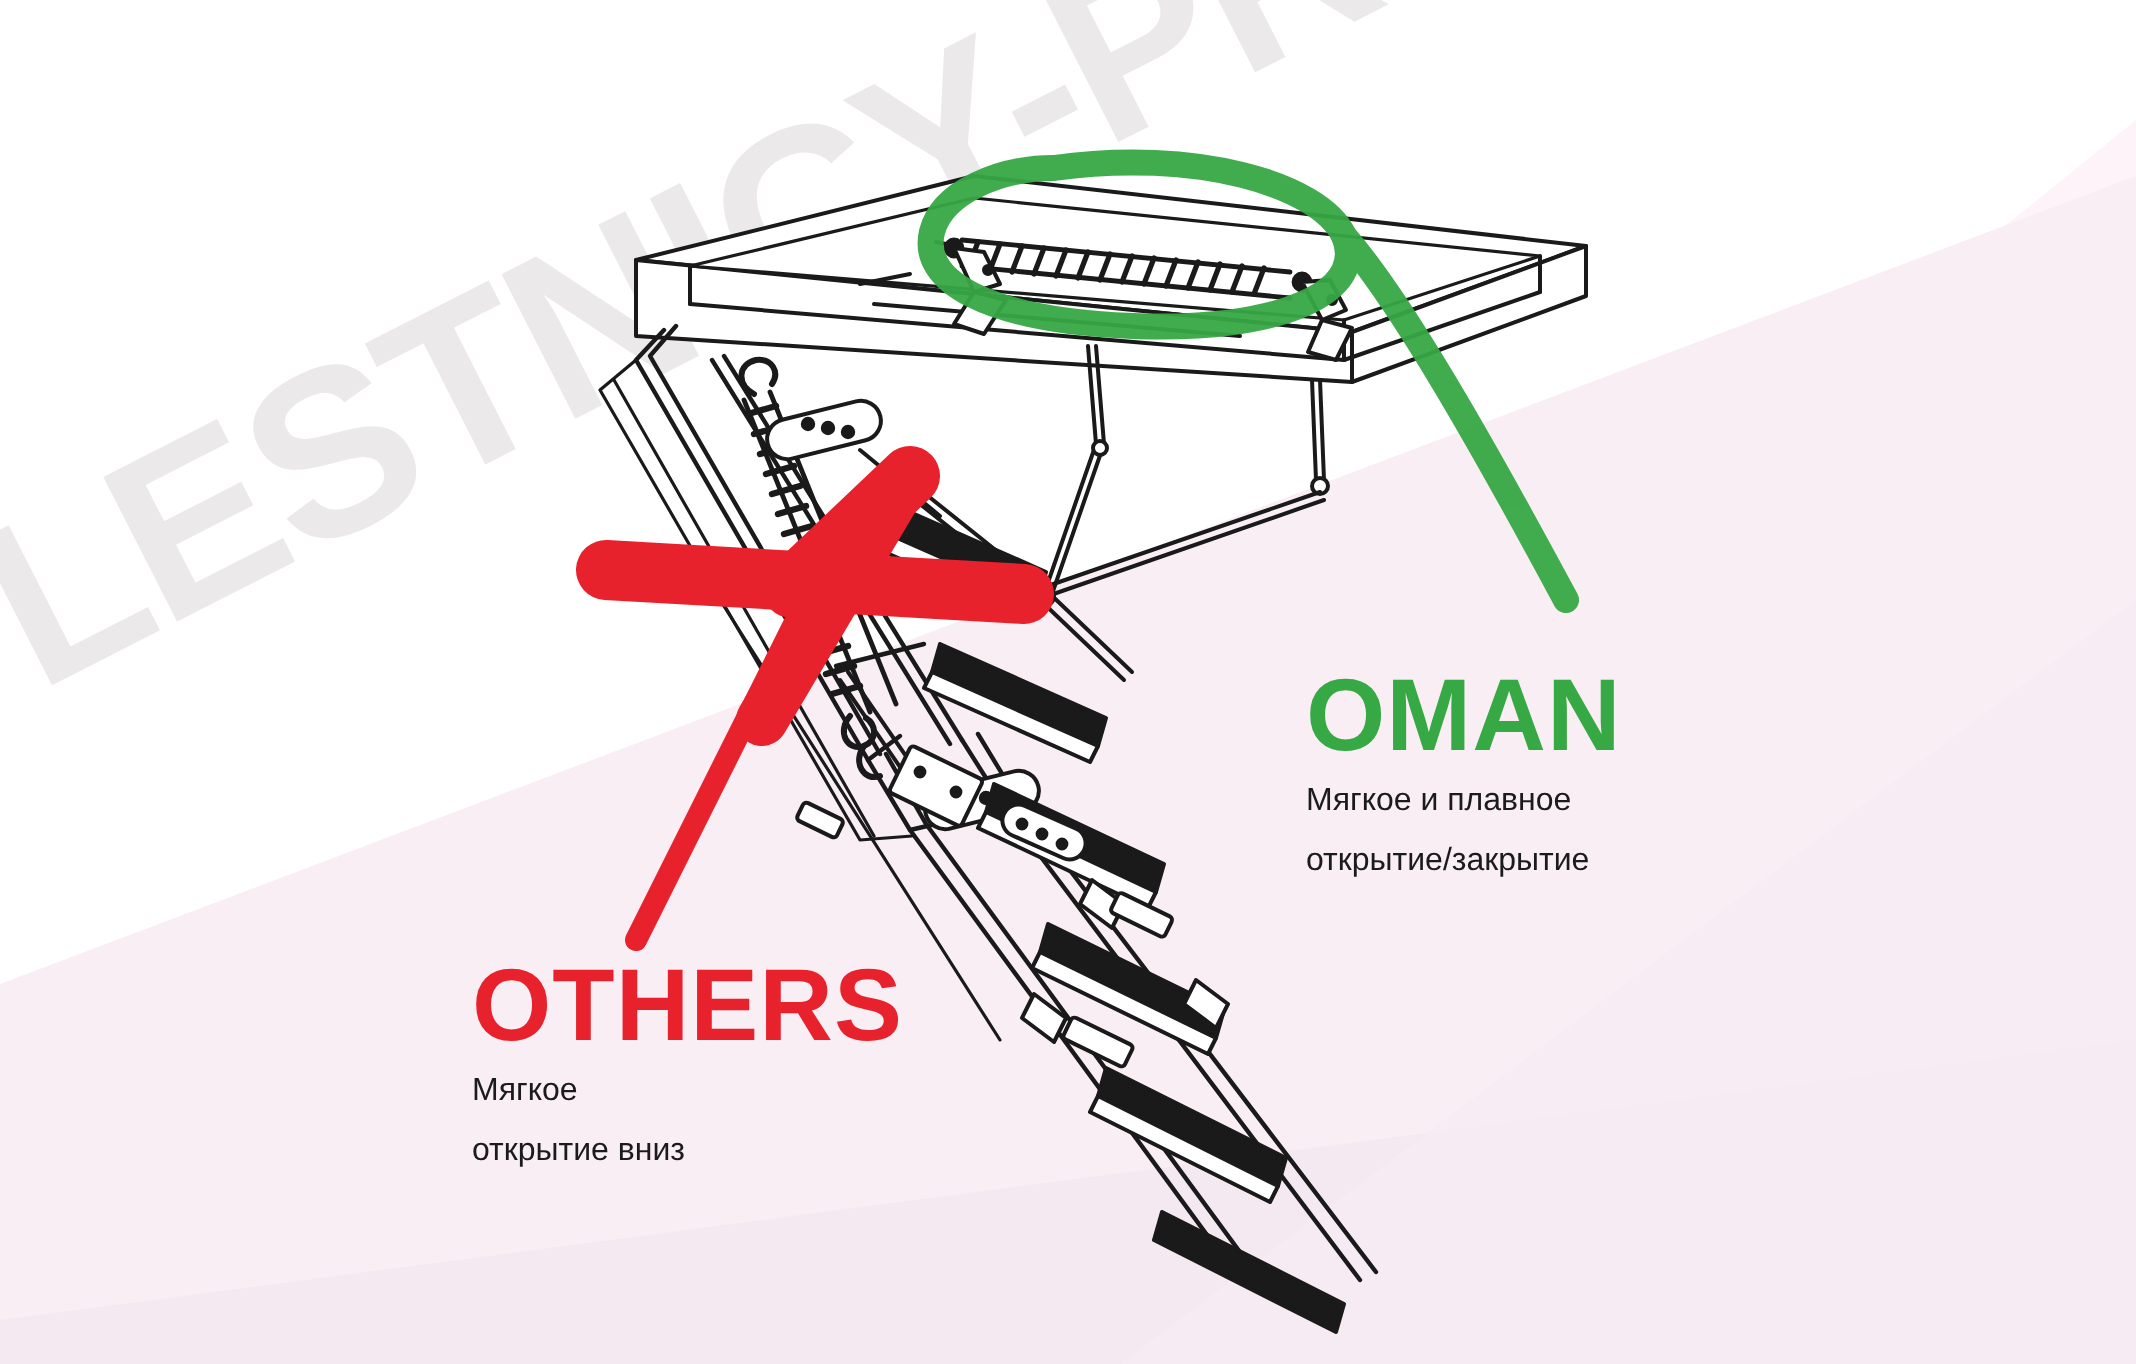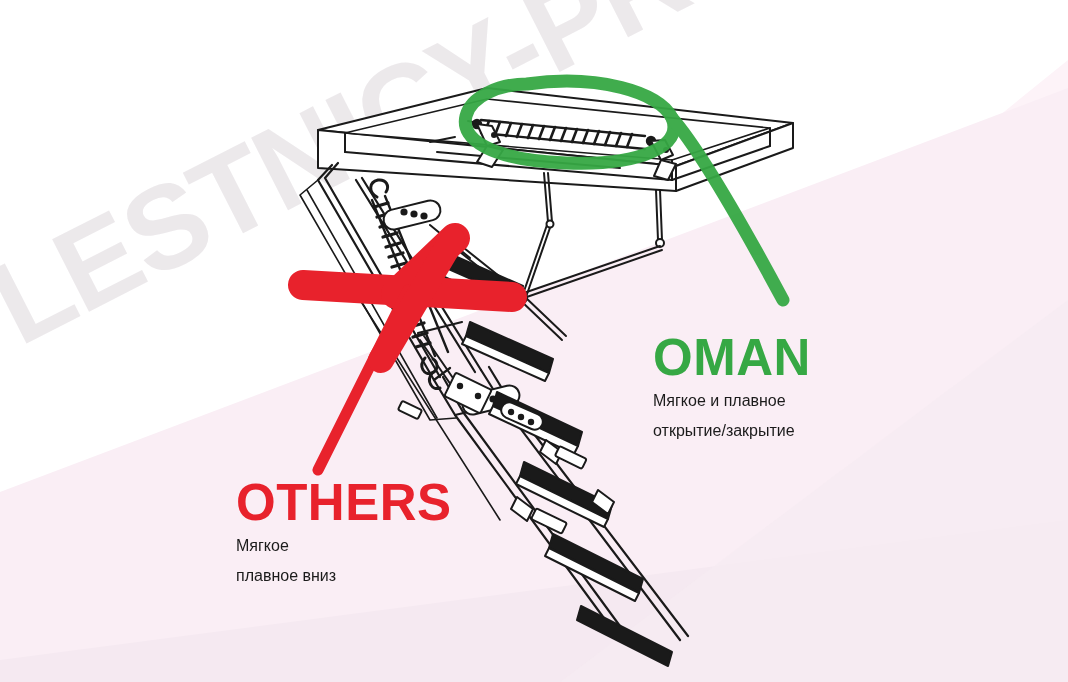--- a/index.html
+++ b/index.html
@@ -253,16 +253,16 @@
 
   <div class="callout" id="callout-oman">
     <div class="head">OMAN</div>
     <div class="sub">Мягкое и плавное</div>
     <div class="sub">открытие/закрытие</div>
   </div>
 
   <div class="callout" id="callout-others">
     <div class="head">OTHERS</div>
     <div class="sub">Мягкое</div>
-    <div class="sub">плавное вниз</div>
+    <div class="sub">открытие вниз</div>
   </div>
 
 </div>
 
 </body></html>

